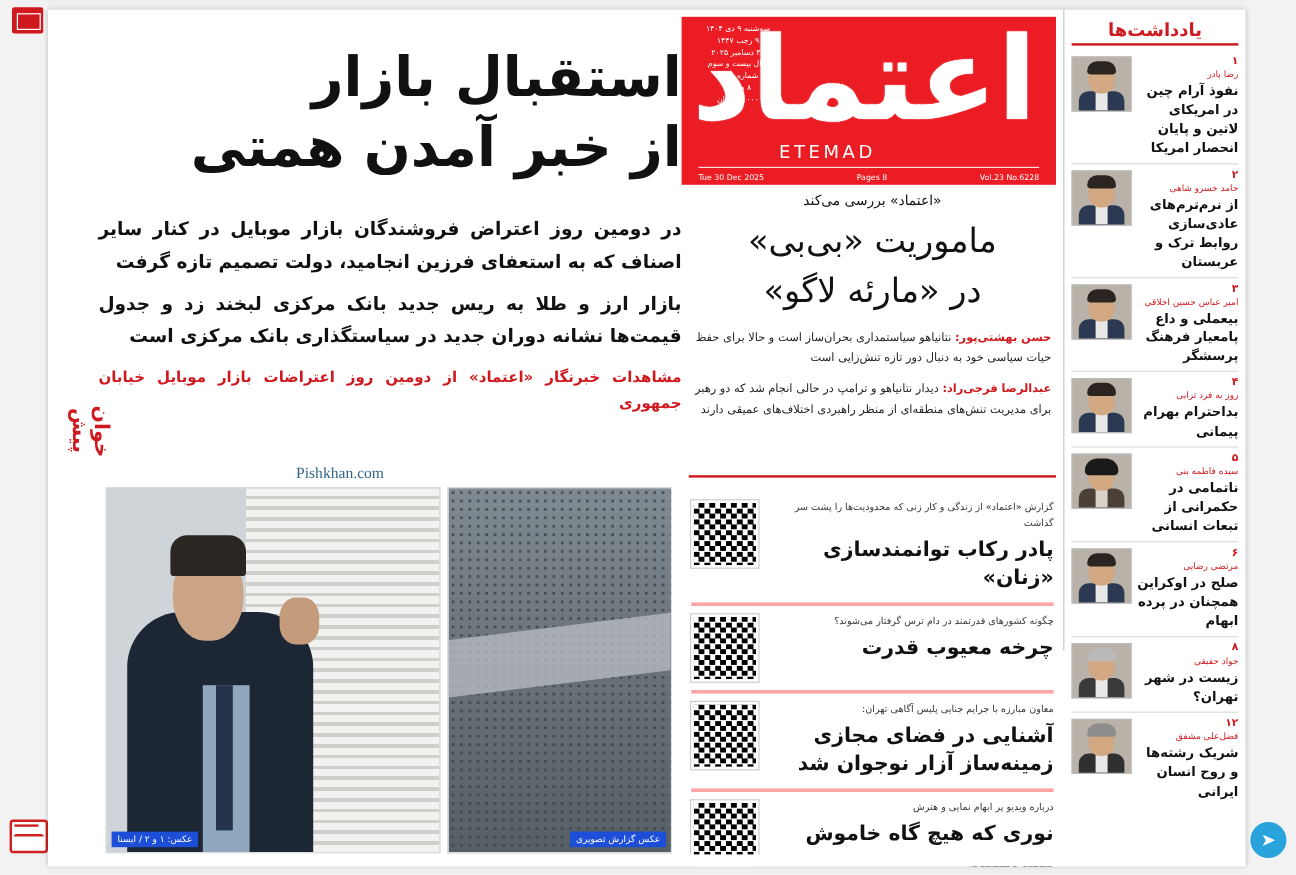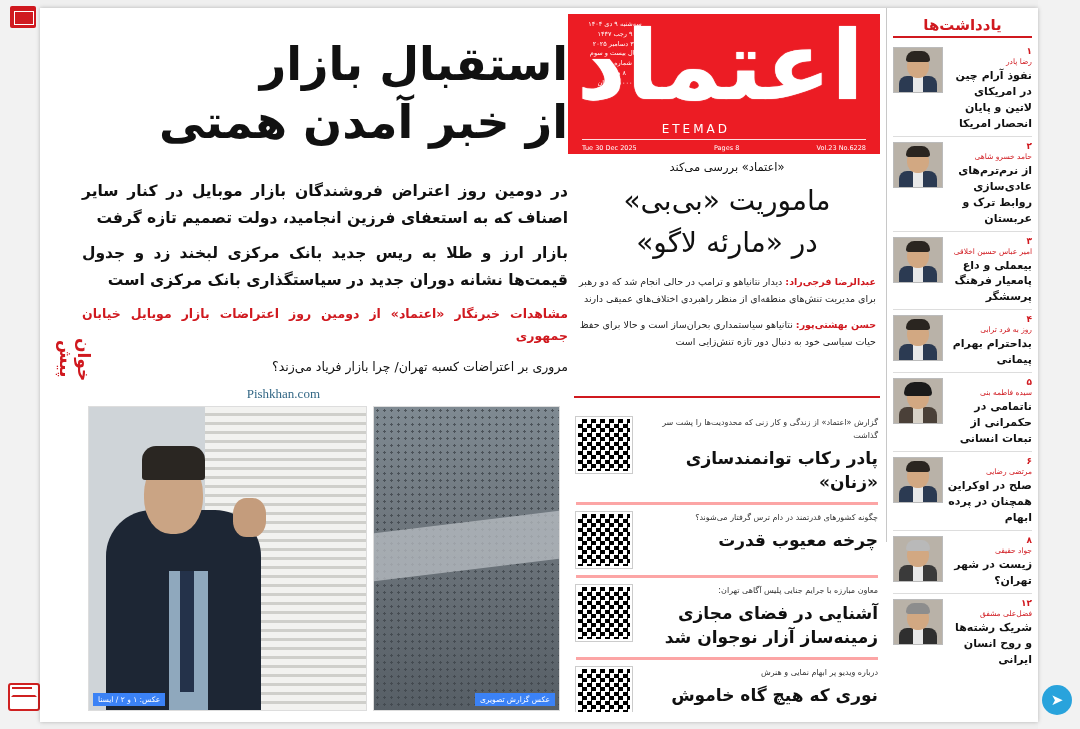--- a/index.html
+++ b/index.html
@@ -38,21 +38,21 @@
   .face .head{position:absolute;left:-11px;top:6px;width:22px;height:24px;border-radius:50% 50% 45% 45%;background:#d2a882;}
   .face .hair{position:absolute;left:-12px;top:3px;width:24px;height:11px;border-radius:12px 12px 4px 4px;background:#2a2520;}
   .face .body{position:absolute;left:-19px;top:28px;width:38px;height:18px;border-radius:8px 8px 0 0;background:#2b3a52;}
   .face .shirt{position:absolute;left:-5px;top:28px;width:10px;height:16px;background:#e8e8e8;}
 
   
   .masthead{position:absolute;right:152px;top:6px;width:318px;height:140px;}
   .logo-box{position:absolute;right:6px;top:0;width:312px;height:140px;background:#ec1c24;overflow:hidden;}
   .logo-word{position:absolute;right:16px;top:4px;color:#fff;font-size:96px;font-weight:bold;font-family:"DejaVu Sans",sans-serif;
     letter-spacing:-6px;line-height:1;text-shadow:0 0 1px #fff;}
-  .logo-latin{position:absolute;right:150px;bottom:18px;color:#fff;font-size:12px;letter-spacing:3px;}
+  .logo-latin{position:absolute;right:150px;bottom:18px;color:#fff;font-size:15px;letter-spacing:3px;}
   .logo-rule{position:absolute;right:14px;bottom:14px;width:284px;height:1px;background:#fff;opacity:.85;}
   .logo-foot{position:absolute;right:14px;bottom:2px;width:284px;display:flex;justify-content:space-between;color:#fff;font-size:6.5px;}
   .issue-strip{position:absolute;right:222px;top:6px;width:86px;color:#fff;font-size:6.5px;line-height:1.5;text-align:center;}
 
   
   .main-head{position:absolute;right:470px;top:28px;width:480px;text-align:right;}
   .main-head .l1{font-size:46px;font-weight:bold;color:#111;line-height:1.25;letter-spacing:-1px;}
   .main-head .l2{font-size:46px;font-weight:bold;color:#111;line-height:1.25;letter-spacing:-1px;}
 
   .lead{position:absolute;right:470px;top:170px;width:486px;text-align:justify;direction:rtl;}
@@ -88,21 +88,21 @@
   .photo-main{position:relative;flex:1 1 60%;background:#cfd4d8;overflow:hidden;border:1px solid #ddd;}
   .photo-side{position:relative;flex:1 1 40%;background:#9aa0a6;overflow:hidden;border:1px solid #ddd;}
   .blinds{position:absolute;right:0;top:0;width:58%;height:100%;
      background:repeating-linear-gradient(#f2f2f0 0 6px,#cfcfcb 6px 9px);}
   .man-body{position:absolute;left:6%;bottom:0;width:56%;height:66%;background:#1d2634;border-radius:46px 46px 0 0;}
   .man-shirt{position:absolute;left:29%;bottom:0;width:14%;height:46%;background:#8fa8bd;}
   .man-tie{position:absolute;left:33%;bottom:6%;width:5%;height:40%;background:#24324a;}
   .man-head{position:absolute;left:20%;top:16%;width:21%;height:26%;border-radius:50% 50% 46% 46%;background:#caa484;}
   .man-hair{position:absolute;left:19%;top:13%;width:23%;height:11%;border-radius:14px 14px 3px 3px;background:#2a2622;}
   .man-hand{position:absolute;left:52%;top:30%;width:12%;height:13%;border-radius:40%;background:#c49c7c;}
-  .cap{position:absolute;right:4px;bottom:4px;background:#3b82f6;color:#fff;font-size:7.5px;padding:2px 5px;}
+  .cap{position:absolute;right:4px;bottom:4px;background:#1d4ed8;color:#fff;font-size:7.5px;padding:2px 5px;}
   .cap.l{left:4px;right:auto;}
   .crowd{position:absolute;inset:0;background:
      linear-gradient(#7f8a92,#6e767d 40%,#575f66 100%);}
   .crowd:before{content:"";position:absolute;inset:0;
      background-image:radial-gradient(circle,#3c4248 1.2px,transparent 1.4px);
      background-size:7px 7px;opacity:.75;}
   .road{position:absolute;left:0;top:38%;width:100%;height:16%;background:#b9bfc4;transform:skewY(-7deg);opacity:.75;}
 
   .footstrip{position:absolute;left:0;bottom:0;width:998px;height:10px;background:#fff;}
 </style>
@@ -281,38 +281,37 @@
 
     <div class="main-head">
       <div class="l1">استقبال بازار</div>
       <div class="l2">از خبر آمدن همتی</div>
     </div>
 
     <div class="lead">
       <p>در دومین روز اعتراض فروشندگان بازار موبایل در کنار سایر اصناف که به استعفای فرزین انجامید، دولت تصمیم تازه گرفت</p>
       <p>بازار ارز و طلا به ریس جدید بانک مرکزی لبخند زد و جدول قیمت‌ها نشانه دوران جدید در سیاستگذاری بانک مرکزی است</p>
       <p class="small red">مشاهدات خبرنگار «اعتماد» از دومین روز اعتراضات بازار موبایل خیابان جمهوری</p>
-      <p class="small">مروری بر اعتراضات کسبه تهران/ چرا بازار فریاد می‌زند؟</p>
     </div>
 
     <div class="vert-word" id="vw1">خوان</div>
     <div class="vert-word" id="vw2">پیش</div>
     <div class="watermark">Pishkhan.com</div>
 
     <div class="sec">
       <div class="kicker">«اعتماد» بررسی می‌کند</div>
       <h2>ماموریت «بی‌بی»</h2>
       <h2>در «مارئه لاگو»</h2>
       <div class="body">
+        <span class="nm">حسن بهشتی‌پور:</span>
+        <span>نتانیاهو سیاستمداری بحران‌ساز است و حالا برای حفظ حیات سیاسی خود به دنبال دور تازه تنش‌زایی است</span>
+      </div>
+      <div class="body">
         <span class="nm">عبدالرضا فرجی‌راد:</span>
         <span>دیدار نتانیاهو و ترامپ در حالی انجام شد که دو رهبر برای مدیریت تنش‌های منطقه‌ای از منظر راهبردی اختلاف‌های عمیقی دارند</span>
-      </div>
-      <div class="body">
-        <span class="nm">حسن بهشتی‌پور:</span>
-        <span>نتانیاهو سیاستمداری بحران‌ساز است و حالا برای حفظ حیات سیاسی خود به دنبال دور تازه تنش‌زایی است</span>
       </div>
     </div>
     <div class="sec-rule"></div>
 
     <div class="qrlist">
       <div class="qrrow">
         <div class="qrtxt">
           <div class="sub">گزارش «اعتماد» از زندگی و کار زنی که محدودیت‌ها را پشت سر گذاشت</div>
           <div class="hl">پادر رکاب توانمندسازی «زنان»</div>
         </div>

